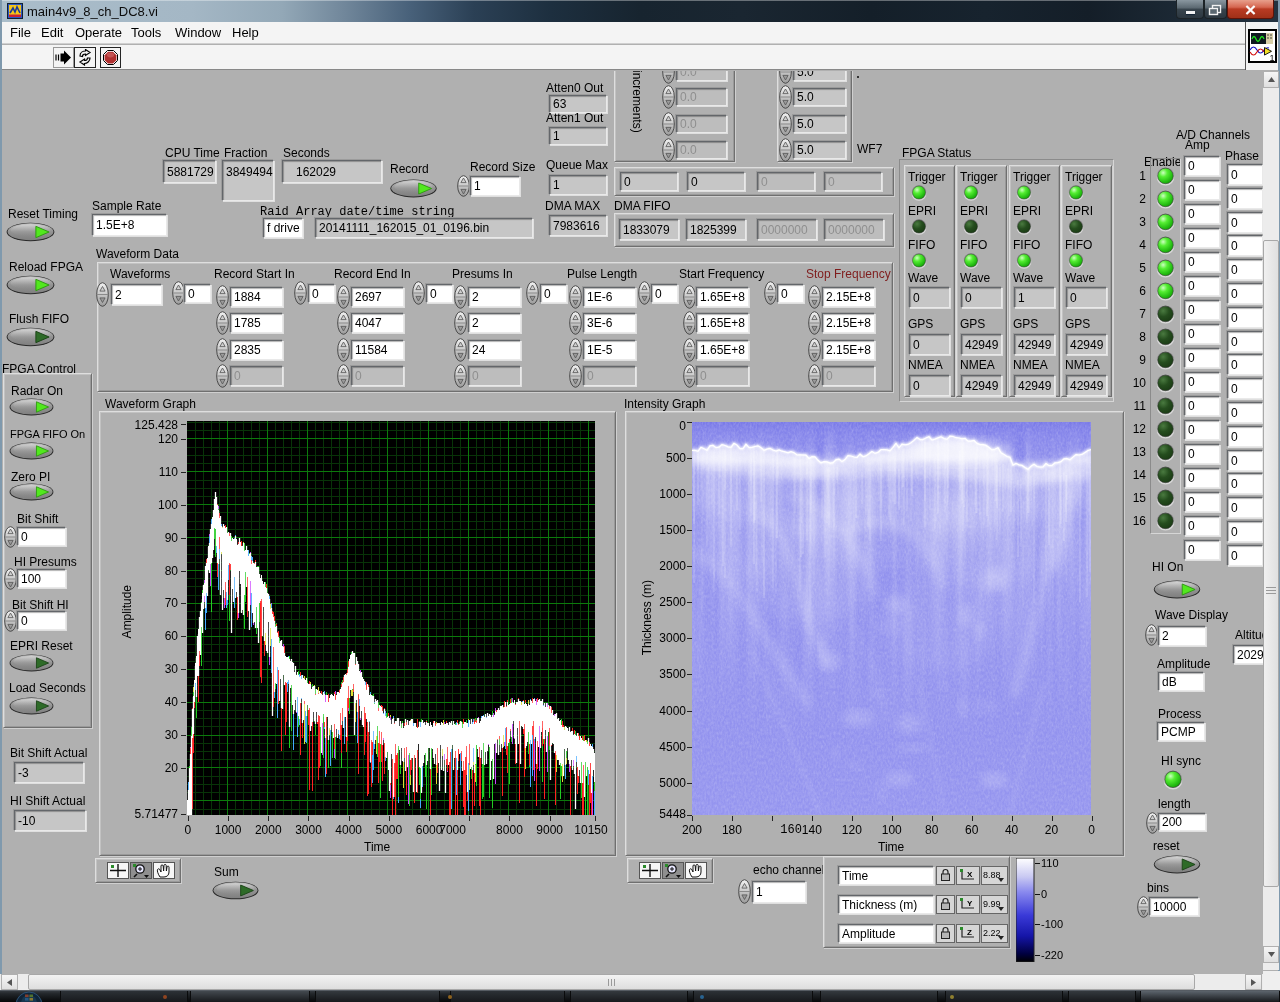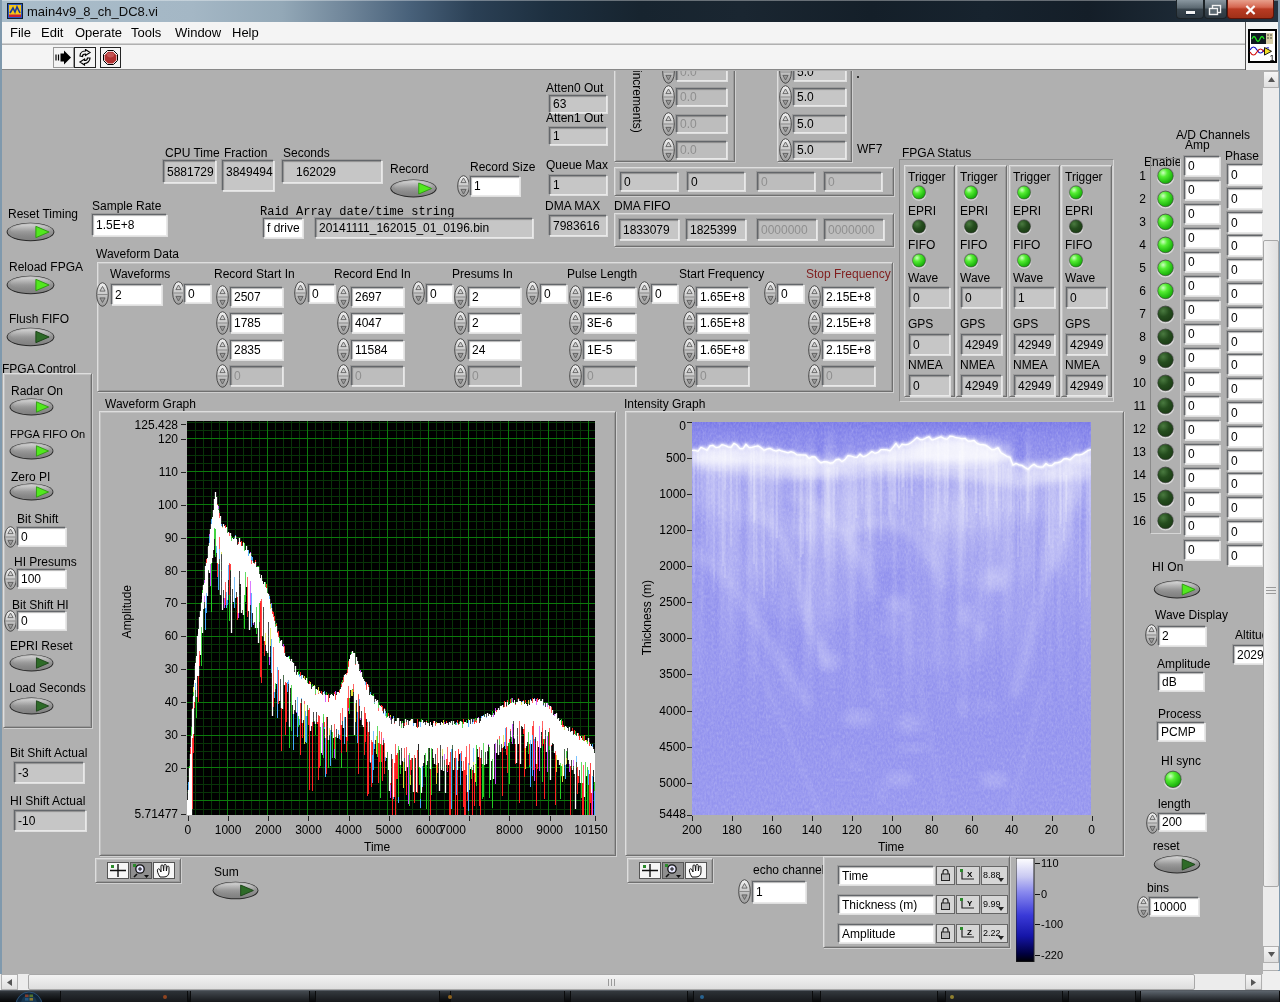--- a/index.html
+++ b/index.html
@@ -111,21 +111,21 @@
 <path d="M2 23 q3.5 6 7 0 t7 0" stroke="#d41010" stroke-width="1.2" fill="none"></path>
 <path d="M16.5 18.5 l7 3.8 -7 3.8 Z" fill="#f3df25" stroke="#000" stroke-width="0.9"></path>
 <text x="21.5" y="31.5" font-size="9" font-family="Liberation Sans" fill="#000">1</text>
   </svg>
 <div class="abs" style="left:2px;top:70px;width:1261px;height:904px;background:#b0b0b0;"></div>
 <div class="abs" style="left:0;top:0;width:2px;height:990px;background:#7f99ad;"></div>
 <div class="abs" style="left:1278px;top:0;width:2px;height:990px;background:#7f99ad;"></div>
 <div class="lb" style="left:165px;top:147px;font-size:12px;color:#000000;">CPU Time</div>
 <div class="bx ind" style="left:163px;top:160px;width:53px;height:23px;line-height:22px;padding-left:3px;">5881729</div>
 <div class="lb" style="left:224px;top:147px;font-size:12px;color:#000000;">Fraction</div>
-<div class="bx ind" style="left:222px;top:160px;width:52px;height:31px;line-height:22px;padding-left:3px;">3849494</div>
+<div class="bx ind" style="left:222px;top:160px;width:52px;height:41px;line-height:22px;padding-left:3px;">3849494</div>
 <div class="lb" style="left:283px;top:147px;font-size:12px;color:#000000;">Seconds</div>
 <div class="bx ind" style="left:282px;top:160px;width:100px;height:23px;line-height:22px;padding-left:13px;">162029</div>
 <div class="lb" style="left:390px;top:163px;font-size:12px;color:#000000;">Record</div>
 <div class="ob" style="left:389px;top:179px;width:49px;height:19px;">
 <svg width="49" height="19" viewBox="0 0 50 20">
 <ellipse cx="25" cy="10" rx="24.4" ry="9.4" fill="#2a2a2a"></ellipse>
 <ellipse cx="25" cy="9.7" rx="23.4" ry="8.6" fill="url(#obg)"></ellipse>
 <ellipse cx="25" cy="8.2" rx="20" ry="6" fill="url(#obh)" opacity="0.5"></ellipse>
 <path d="M30.5 4.2 L30.5 15.8 L44 10 Z" fill="#52e81e" stroke="#2f9a12" stroke-width="1"></path>
 </svg></div>
@@ -317,21 +317,21 @@
 </svg></div>
 <div class="bx inp" style="left:777px;top:284px;width:27px;height:19px;line-height:18px;padding-left:3px;">0</div>
 <div class="lb" style="left:214px;top:268px;font-size:12px;color:#000000;">Record Start In</div>
 <div class="sp" style="left:216px;top:285px;width:13px;height:24px;">
 <svg width="13" height="24">
       <ellipse cx="6.5" cy="12.0" rx="5.8" ry="11.3" fill="url(#spg)" stroke="#4a4a4a" stroke-width="1"></ellipse>
 <line x1="1" y1="12.0" x2="12" y2="12.0" stroke="#8a8a8a" stroke-width="1"></line>
 <path d="M3.9 8.6 L9.1 8.6 L6.5 4.0 Z" fill="#cfcfcf" stroke="#555" stroke-width="0.8"></path>
 <path d="M3.9 15.4 L9.1 15.4 L6.5 20.0 Z" fill="#9a9a9a" stroke="#555" stroke-width="0.8"></path>
 </svg></div>
-<div class="bx inp" style="left:230px;top:287px;width:53px;height:20px;line-height:19px;padding-left:3px;">2507</div>
+<div class="bx inp" style="left:230px;top:287px;width:53px;height:20px;line-height:19px;padding-left:3px;">1884</div>
 <div class="sp" style="left:216px;top:311px;width:13px;height:24px;">
 <svg width="13" height="24">
       <ellipse cx="6.5" cy="12.0" rx="5.8" ry="11.3" fill="url(#spg)" stroke="#4a4a4a" stroke-width="1"></ellipse>
 <line x1="1" y1="12.0" x2="12" y2="12.0" stroke="#8a8a8a" stroke-width="1"></line>
 <path d="M3.9 8.6 L9.1 8.6 L6.5 4.0 Z" fill="#cfcfcf" stroke="#555" stroke-width="0.8"></path>
 <path d="M3.9 15.4 L9.1 15.4 L6.5 20.0 Z" fill="#9a9a9a" stroke="#555" stroke-width="0.8"></path>
 </svg></div>
 <div class="bx inp" style="left:230px;top:313px;width:53px;height:20px;line-height:19px;padding-left:3px;">1785</div>
 <div class="sp" style="left:216px;top:338px;width:13px;height:24px;">
 <svg width="13" height="24">
@@ -913,32 +913,32 @@
 <ellipse cx="25" cy="10" rx="24.4" ry="9.4" fill="#2a2a2a"></ellipse>
 <ellipse cx="25" cy="9.7" rx="23.4" ry="8.6" fill="url(#obg)"></ellipse>
 <ellipse cx="25" cy="8.2" rx="20" ry="6" fill="url(#obh)" opacity="0.5"></ellipse>
 <path d="M30.5 4.2 L30.5 15.8 L44 10 Z" fill="#2e6b28" stroke="#1c4418" stroke-width="1"></path>
 </svg></div>
 <div class="lb" style="left:624px;top:398px;font-size:12px;color:#000000;">Intensity Graph</div>
 <div class="pnl" style="left:625px;top:411px;width:499px;height:445px;"></div>
 <div class="lb" style="left:566px;top:419.5px;width:120px;text-align:right;font-size:12px;">0</div>
 <div class="lb" style="left:566px;top:452.0705px;width:120px;text-align:right;font-size:12px;">500</div>
 <div class="lb" style="left:566px;top:488.14099999999996px;width:120px;text-align:right;font-size:12px;">1000</div>
-<div class="lb" style="left:566px;top:524.2115px;width:120px;text-align:right;font-size:12px;">1200</div>
+<div class="lb" style="left:566px;top:524.2115px;width:120px;text-align:right;font-size:12px;">1500</div>
 <div class="lb" style="left:566px;top:560.2819999999999px;width:120px;text-align:right;font-size:12px;">2000</div>
 <div class="lb" style="left:566px;top:596.3525px;width:120px;text-align:right;font-size:12px;">2500</div>
 <div class="lb" style="left:566px;top:632.423px;width:120px;text-align:right;font-size:12px;">3000</div>
 <div class="lb" style="left:566px;top:668.4935px;width:120px;text-align:right;font-size:12px;">3500</div>
 <div class="lb" style="left:566px;top:704.564px;width:120px;text-align:right;font-size:12px;">4000</div>
 <div class="lb" style="left:566px;top:740.6345px;width:120px;text-align:right;font-size:12px;">4500</div>
 <div class="lb" style="left:566px;top:776.7049999999999px;width:120px;text-align:right;font-size:12px;">5000</div>
 <div class="lb" style="left:566px;top:807.5px;width:120px;text-align:right;font-size:12px;">5448</div>
 <div class="lb" style="left:662.0px;top:824px;font-size:12px;color:#000000;width:60px;text-align:center;">200</div>
 <div class="lb" style="left:701.95px;top:824px;font-size:12px;color:#000000;width:60px;text-align:center;">180</div>
-<div class="lb" style="left:741.9px;top:824px;font-size:12px;color:#000000;width:60px;text-align:center;">160</div>
+<div class="lb" style="left:741.9px;top:824px;font-size:12px;color:#000000;width:60px;text-align:right;font-family:Liberation Mono, monospace;">160</div>
 <div class="lb" style="left:781.85px;top:824px;font-size:12px;color:#000000;width:60px;text-align:center;">140</div>
 <div class="lb" style="left:821.8px;top:824px;font-size:12px;color:#000000;width:60px;text-align:center;">120</div>
 <div class="lb" style="left:861.75px;top:824px;font-size:12px;color:#000000;width:60px;text-align:center;">100</div>
 <div class="lb" style="left:901.7px;top:824px;font-size:12px;color:#000000;width:60px;text-align:center;">80</div>
 <div class="lb" style="left:941.6500000000001px;top:824px;font-size:12px;color:#000000;width:60px;text-align:center;">60</div>
 <div class="lb" style="left:981.6px;top:824px;font-size:12px;color:#000000;width:60px;text-align:center;">40</div>
 <div class="lb" style="left:1021.55px;top:824px;font-size:12px;color:#000000;width:60px;text-align:center;">20</div>
 <div class="lb" style="left:1061.5px;top:824px;font-size:12px;color:#000000;width:60px;text-align:center;">0</div>
 <div class="lb" style="left:641px;top:580px;font-size:12px;writing-mode:vertical-rl;transform:rotate(180deg);">Thickness (m)</div>
 <div class="lb" style="left:878px;top:841px;font-size:12px;color:#000000;">Time</div>

